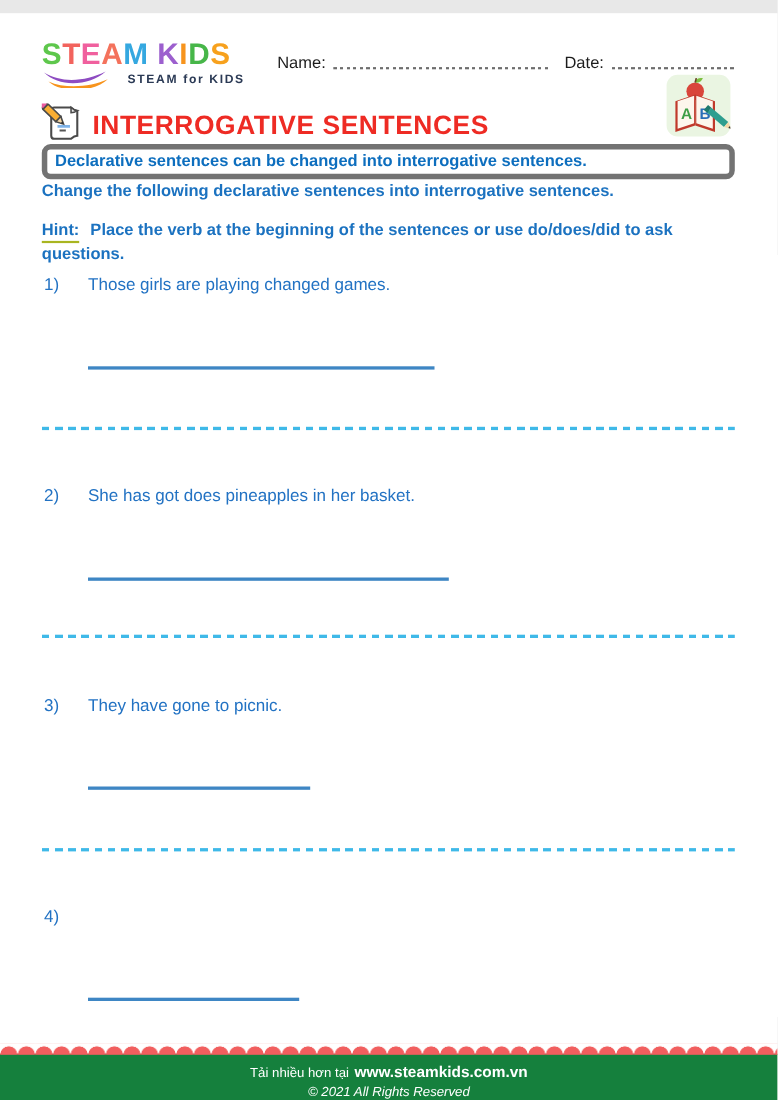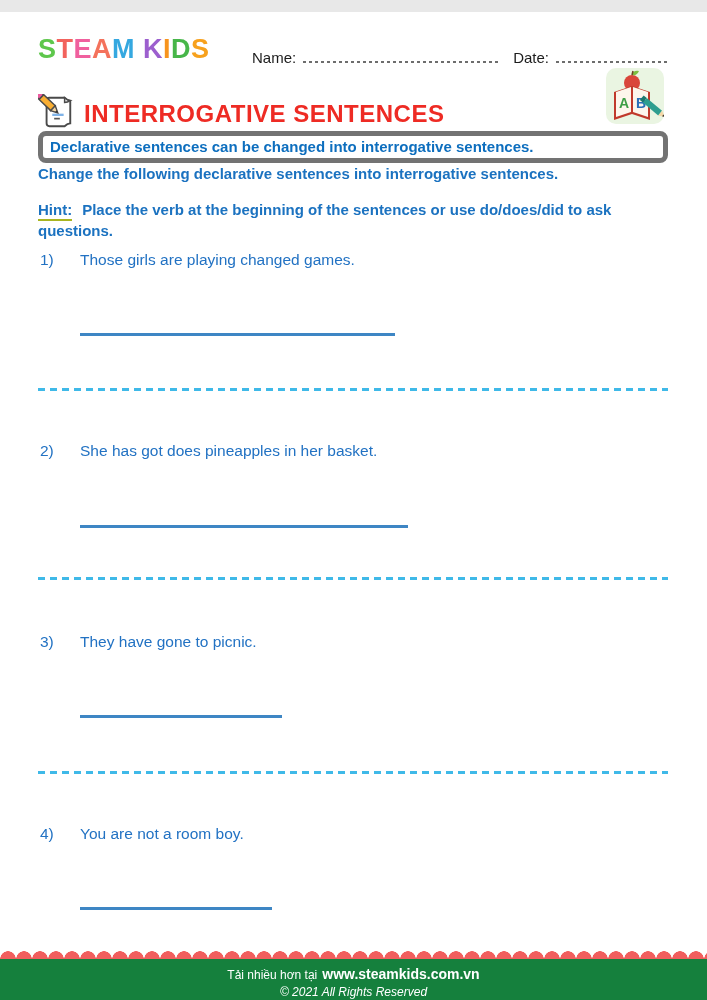--- a/index.html
+++ b/index.html
@@ -47,20 +47,27 @@
   .f1 b { font-size:14px; margin-left:5px; }
   .f2 { margin-top:3px; font-size:12px; font-style:italic; }
 </style>
 </head>
 <body>
 
 <div class="page">
 
   <div class="logo-block">
     <div class="logo-wordmark"><span style="color: rgb(94, 199, 76);">S</span><span style="color: rgb(242, 99, 93);">T</span><span style="color: rgb(240, 96, 158);">E</span><span style="color: rgb(244, 114, 92);">A</span><span style="color: rgb(53, 168, 224);">M</span><span style="color: rgb(0, 0, 0);"> </span><span style="color: rgb(156, 95, 206);">K</span><span style="color: rgb(247, 148, 29);">I</span><span style="color: rgb(71, 182, 73);">D</span><span style="color: rgb(247, 161, 29);">S</span></div>
+    <div class="logo-bottom">
+      <svg width="72" height="16" viewBox="0 0 72 16">
+        <path d="M2 2 C18 12 40 10 58 1 C44 14 16 16 2 2 Z" fill="#8e4cc2"></path>
+        <path d="M6 10 C22 17 44 15 60 8 C48 20 18 21 6 10 Z" fill="#f7941d"></path>
+      </svg>
+      <span class="logo-sub">STEAM for KIDS</span>
+    </div>
   </div>
 
   <div class="name-date-row">
     <span class="field-label">Name:</span>
     <span class="dotted-line"></span>
     <span class="field-label date-label">Date:</span>
     <span class="dotted-line date"></span>
   </div>
 
   <div class="title-row">
@@ -124,21 +131,20 @@
 
   <div class="q" style="top:621px">
     <span class="qnum">3)</span>
     <span class="qtext">They have gone to picnic.</span>
   </div>
   <div class="answer-line" style="top:703px;width:202px"></div>
   <div class="divider" style="top:759px"></div>
 
   <div class="q" style="top:813px">
     <span class="qnum">4)</span>
-    <span class="qtext">You are not a room boy.</span>
   </div>
   <div class="answer-line" style="top:895px;width:192px"></div>
 
   <div class="footer">
     <div class="scallops"></div>
     <div class="f1">
       <span>Tải nhiều hơn tại</span><b>www.steamkids.com.vn</b>
     </div>
     <div class="f2">© 2021 All Rights Reserved</div>
   </div>

